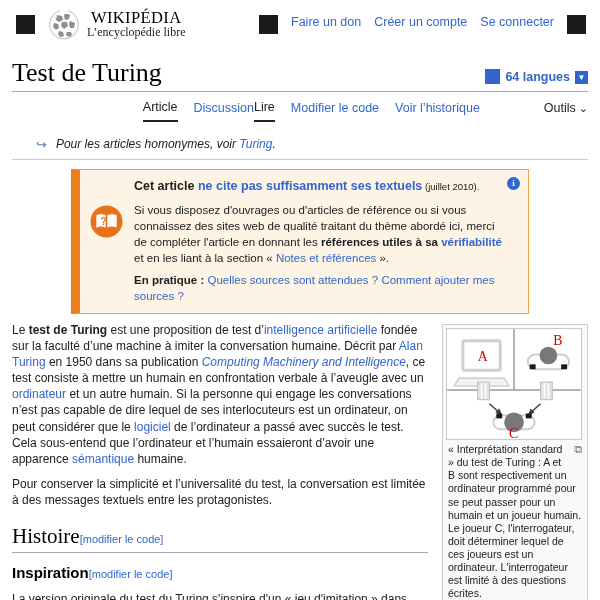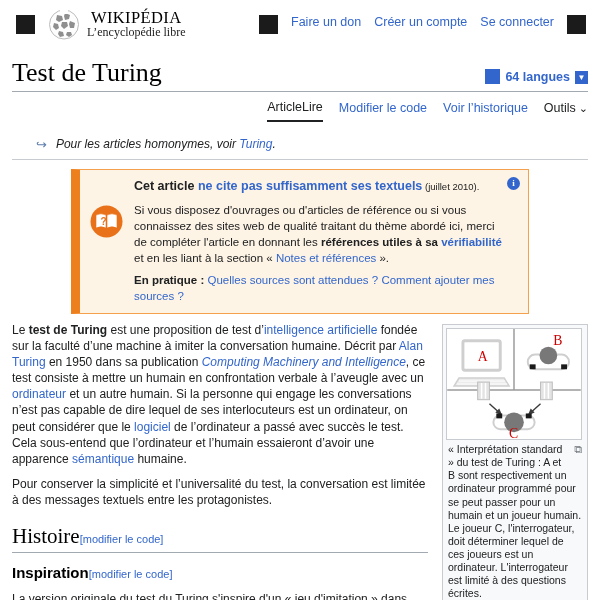--- a/index.html
+++ b/index.html
@@ -34,21 +34,21 @@
     font-size:12.5px;cursor:pointer;padding-bottom:4px;padding-left:48px;}
   .bluesq{width:15px;height:15px;background:var(--link);display:inline-block;}
   .blue-chev{width:13px;height:13px;background:var(--link);display:inline-flex;align-items:center;
     justify-content:center;color:#fff;font-size:8px;line-height:1;}
   
   .tabs-row{display:flex;justify-content:flex-end;align-items:center;
     font-size:12.5px;margin-top:2px;height:28px;}
   .tabs-left,.tabs-right{display:flex;gap:16px;align-items:center;}
   .tab{padding:5px 0 6px;}
   .tab.active{color:var(--text);border-bottom:2px solid #202122;}
-  .tools{color:var(--text);display:flex;align-items:center;gap:3px;}
+  .tools{color:var(--text);display:flex;align-items:center;gap:3px;margin-left:48px;}
   .chev{font-size:11px;line-height:1;}
   
   .hatnote{margin:15px 0 8px 24px;font-style:italic;font-size:12px;display:flex;gap:9px;align-items:center;}
   .hat-icon{color:#5f7fae;font-style:normal;font-size:13px;line-height:1;}
   hr.sep{border:none;border-top:1px solid var(--rule);margin:6px 0 0;}
   
   .banner{width:458px;margin:9px auto 8px;background:var(--banner-bg);
     border:1px solid var(--banner-border);border-left:9px solid var(--banner-bar);
     position:relative;padding:8px 26px 9px 54px;font-size:11.5px;line-height:1.4;}
   .banner-icon{position:absolute;left:9px;top:34px;}
@@ -117,20 +117,21 @@
     <div class="lang-btn">
       <span class="bluesq"></span>
       <span>64 langues</span>
       <span class="blue-chev">▼</span>
     </div>
   </div>
 
   <div class="tabs-row">
     <div class="tabs-left">
       <span class="tab active">Article</span>
+      <a class="tab">Discussion</a>
     </div>
     <div class="tabs-right">
       <span class="tab active">Lire</span>
       <a class="tab">Modifier le code</a>
       <a class="tab">Voir l’historique</a>
       <span class="tools">
         <span>Outils</span>
         <span class="chev">⌄</span>
       </span>
     </div>

